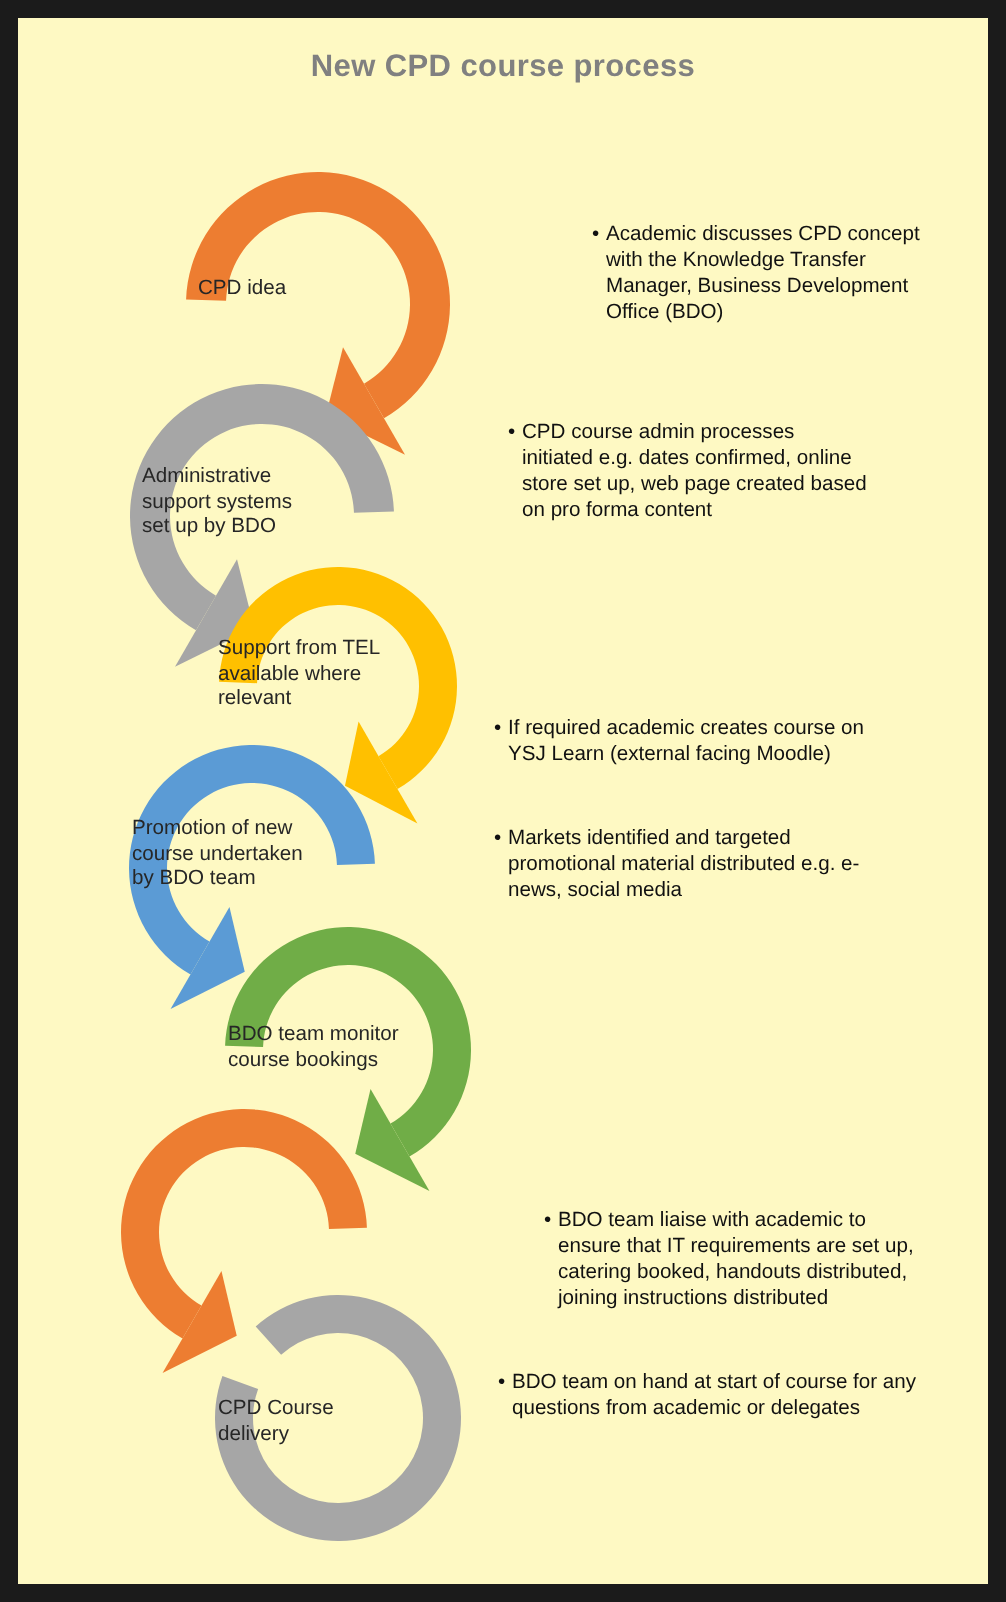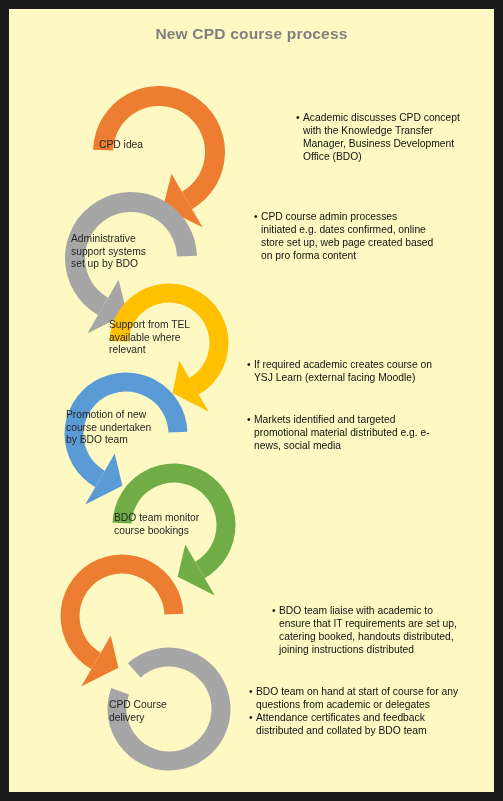--- a/index.html
+++ b/index.html
@@ -114,17 +114,16 @@
       <div class="bullets" style="left: 235px; top: 596px; width: 190px; margin-left: 28px;">
         <div class="b">BDO team liaise with academic to ensure that IT requirements are set up, catering booked, handouts distributed, joining instructions distributed</div>
       </div>
       <svg class="arc" width="194" height="194" viewBox="0 0 194 194" style="left: 63px; top: 603px;">
         <path d="M 55.84846770893021 51.29659323314027 A 61.5 61.5 0 1 1 39.20890382166663 75.96576118547138 L 57.06306361659889 82.46414390865908 A 42.5 42.5 0 1 0 68.5619492297485 65.41634491721075 Z" fill="#A6A6A6"></path>
       </svg>
       <div class="node-label" style="width: 120px; left: 100px; top: 690px;">CPD Course
 delivery</div>
       <div class="bullets" style="left: 240px; top: 677px; width: 215px;">
         <div class="b">BDO team on hand at start of course for any questions from academic or delegates</div>
-        <div class="b">Attendance certificates and feedback distributed and collated by BDO team</div>
       </div>
     </div>
 
 </div>
 
 </body></html>

